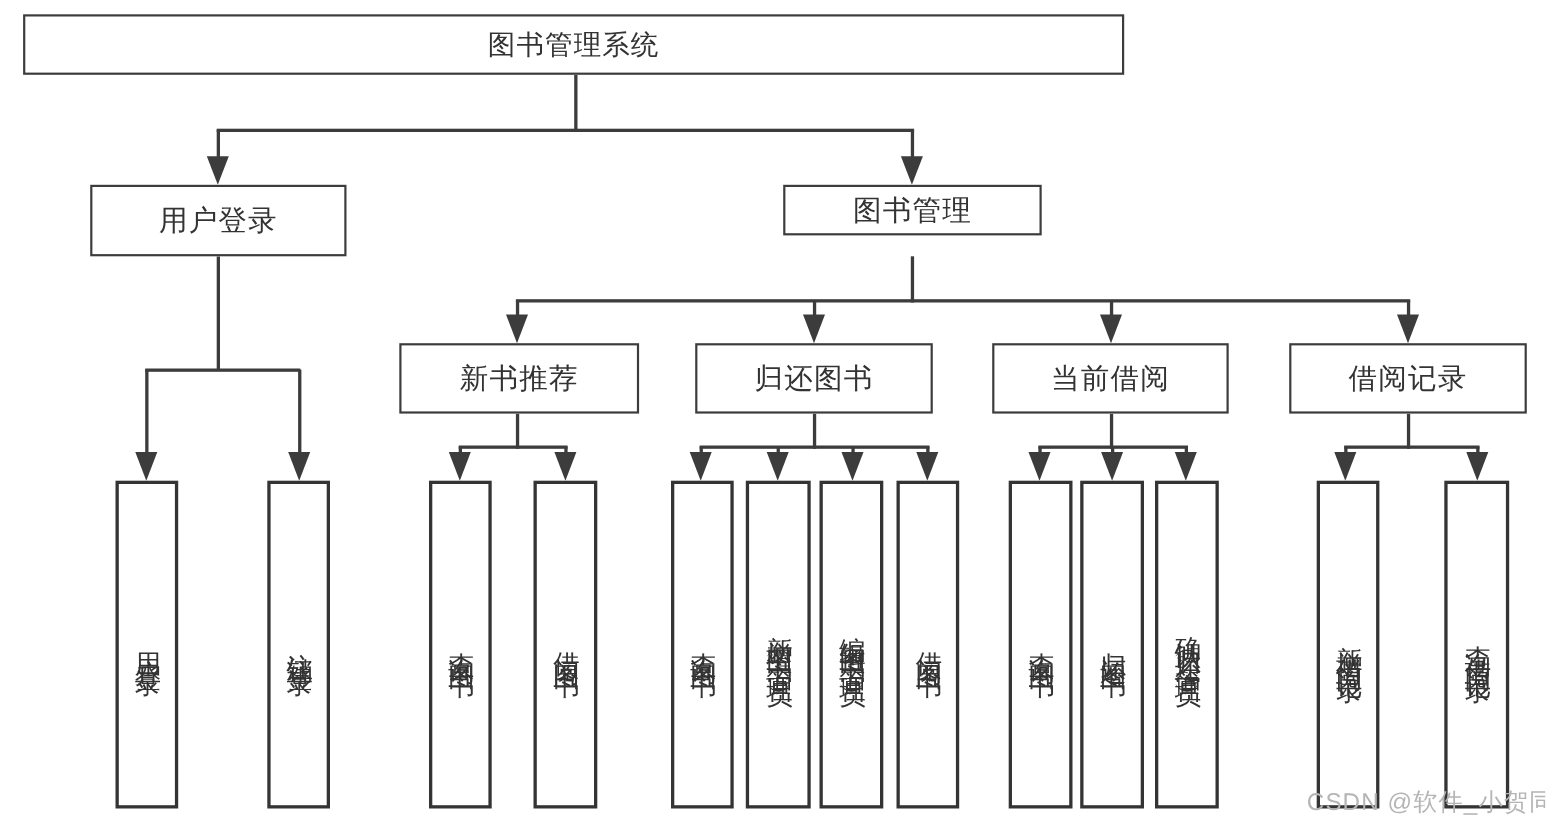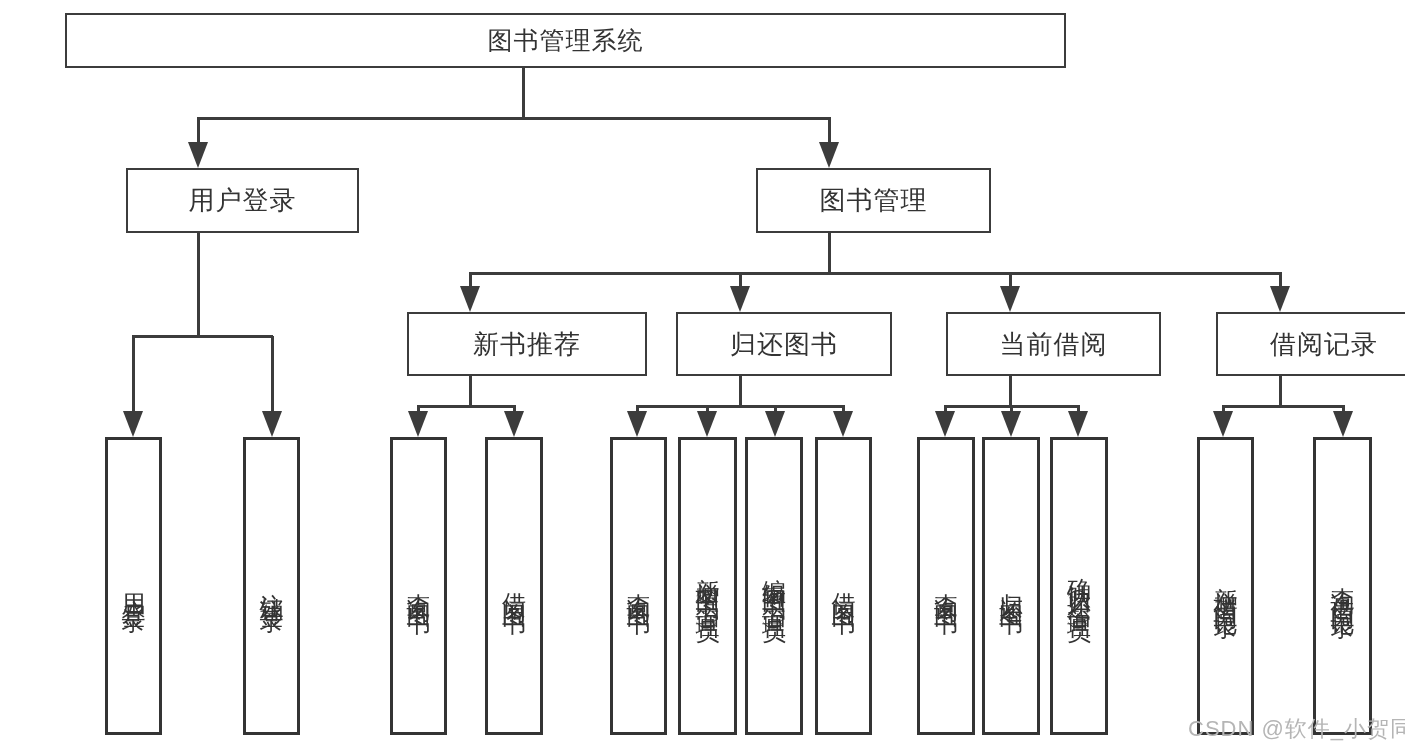--- a/index.html
+++ b/index.html
@@ -11,21 +11,20 @@
     overflow:hidden;
   }
   .node{
     position:absolute;
     box-sizing:border-box;
     border:2px solid #3c3c3c;
     background:#ffffff;
     display:flex;align-items:center;justify-content:center;
     font-size:26px;letter-spacing:1px;color:#333333;
     z-index:2;
-    margin-left:44px;
   }
   .leaf{
     position:absolute;
     top:437px;height:298px;
     box-sizing:border-box;
     border:3px solid #343434;
     background:#ffffff;
     display:flex;align-items:center;justify-content:center;
     writing-mode:vertical-rl;
     text-orientation:mixed;
@@ -110,23 +109,23 @@
       <div class="arrow" style="left: 935px; top: 411px;"></div>
       <div class="arrow" style="left: 1001px; top: 411px;"></div>
       <div class="arrow" style="left: 1068px; top: 411px;"></div>
       <div class="arrow" style="left: 1213px; top: 411px;"></div>
       <div class="arrow" style="left: 1333px; top: 411px;"></div>
     </div>
 
   <div class="node" style="left:21px;top:13px;width:1001px;height:55px;font-size:25px">图书管理系统</div>
 
   <div class="node" style="left:82px;top:168px;width:233px;height:65px">用户登录</div>
-  <div class="node" style="left:712px;top:168px;width:235px;height:65px">图书管理</div>
+  <div class="node" style="left:712px;top:168px;width:235px;height:46px">图书管理</div>
 
-  <div class="node" style="left:363px;top:312px;width:240px;height:64px">新书推荐</div>
+  <div class="node" style="left:363px;top:312px;width:218px;height:64px">新书推荐</div>
   <div class="node" style="left:632px;top:312px;width:216px;height:64px">归还图书</div>
   <div class="node" style="left:1172px;top:312px;width:216px;height:64px">借阅记录</div>
   <div class="node" style="left:902px;top:312px;width:215px;height:64px">当前借阅</div>
 
   <div class="leaf" style="left:105px;width:57px">用户登录</div>
   <div class="leaf" style="left:243px;width:57px">注销登录</div>
 
   <div class="leaf" style="left:390px;width:57px">查询图书</div>
   <div class="leaf" style="left:485px;width:58px">借阅图书</div>
 

